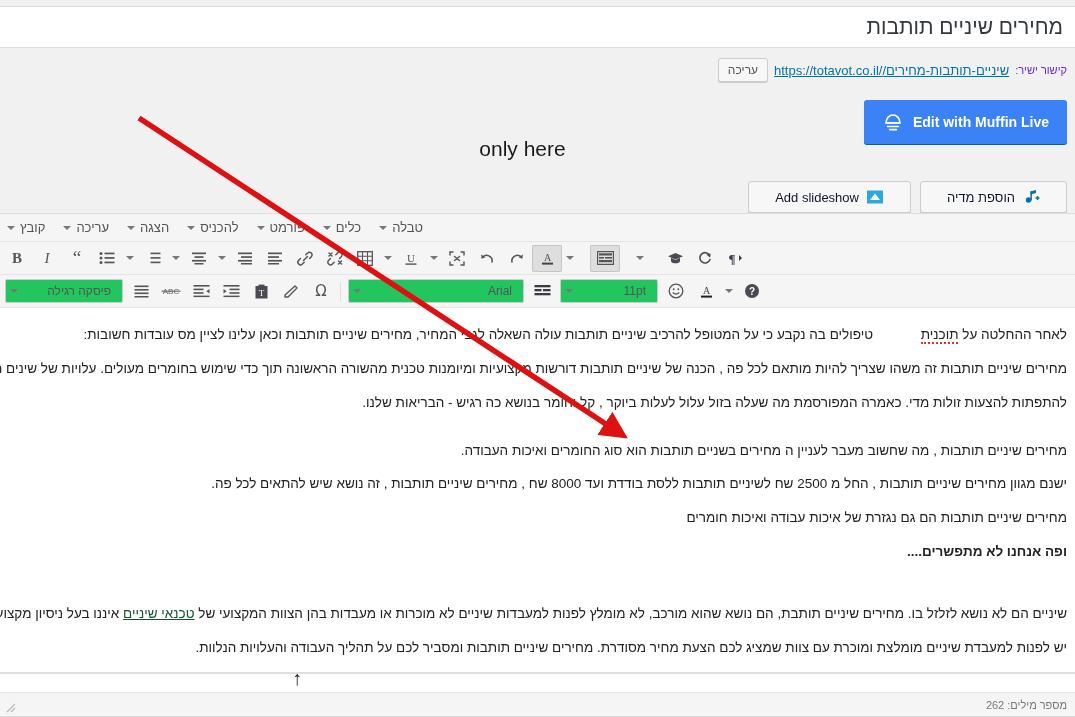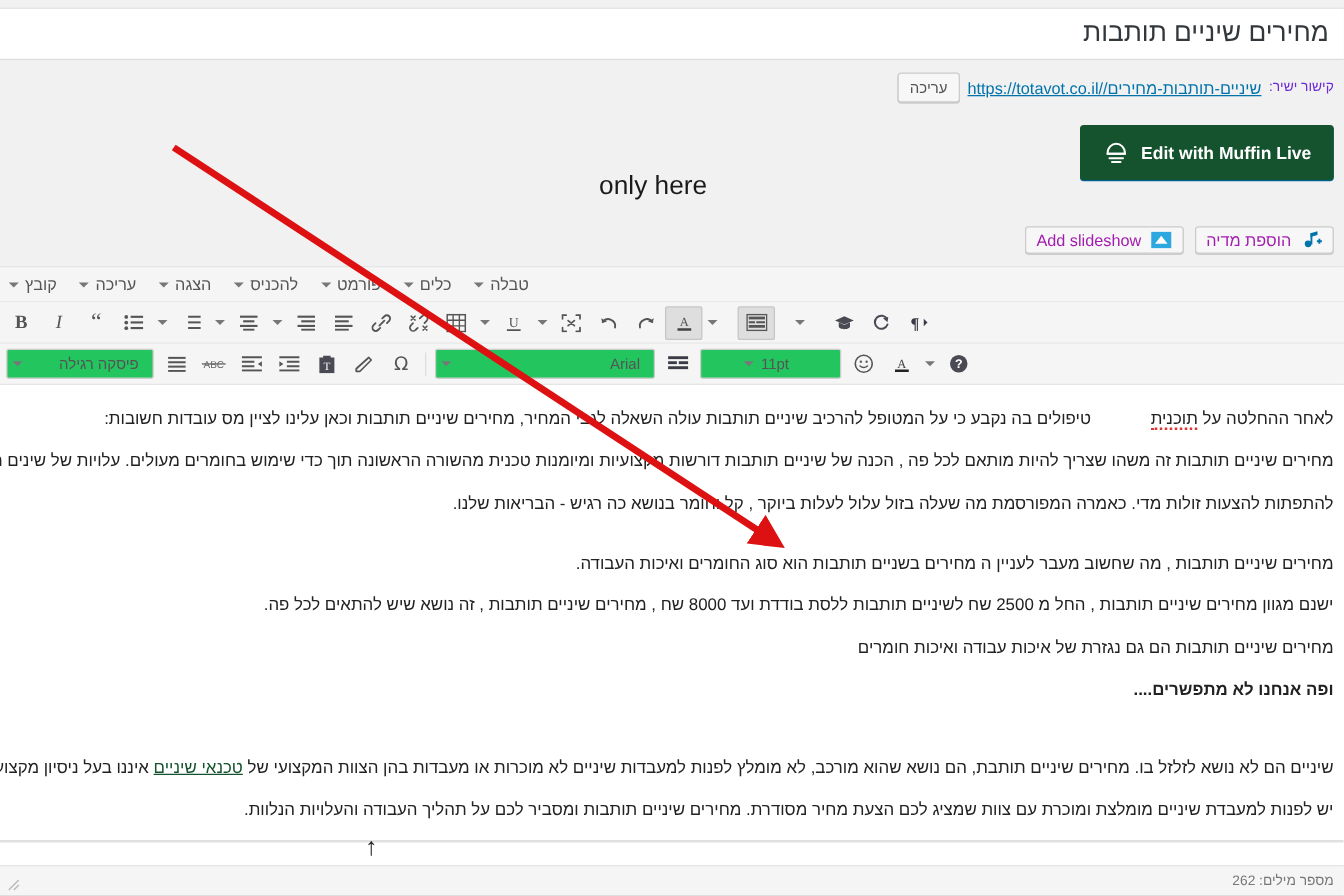--- a/index.html
+++ b/index.html
@@ -41,36 +41,36 @@
   .permalink-link .he { direction: rtl; unicode-bidi: embed; }
   .btn-small {
     background: #f7f7f7; border: 1px solid #ccc; border-radius: 3px;
     color: #555; font-size: 12px; padding: 3px 9px; line-height: 16px;
     cursor: pointer; box-shadow: 0 1px 0 #ccc;
   }
 
   
   .muffin-btn {
     position: absolute; right: 8px; top: 100px;
-    background: #14532d; color: #fff; border: none; border-radius: 3px;
+    background: #3b82f6; color: #fff; border: none; border-radius: 3px;
     height: 44px; padding: 0 18px;
     display: flex; align-items: center; gap: 9px;
     font-size: 14px; font-weight: bold; cursor: pointer;
     box-shadow: 0 1px 0 #006291;
   }
   .muffin-icon { display: block; width: 22px; height: 22px; }
 
   
   .media-row {
     position: absolute; right: 8px; top: 181px;
     display: flex; align-items: center; direction: rtl; gap: 9px;
   }
   .btn-media {
     background: #f7f7f7; border: 1px solid #ccc; border-radius: 3px;
-    color: #a21caf; font-size: 13px; height: 22px; padding: 0 8px;
+    color: #0f172a; font-size: 13px; height: 32px; padding: 0 26px;
     display: flex; align-items: center; gap: 7px; cursor: pointer;
     box-shadow: 0 1px 0 #ccc;
   }
   .btn-media.ltr { direction: ltr; }
   .media-ico { display: inline-block; width: 18px; height: 18px; }
 
   
   .editor-box {
     position: absolute; left: -2px; top: 213px; width: 1080px; height: 504px;
     background: #fff; border: 1px solid #ddd; border-left: none;
@@ -506,21 +506,21 @@
       <div class="tb-btn">
         <span>
           <svg width="17" height="14" viewBox="0 0 17 14">
               <rect x="0.5" y="1" width="16" height="2.3" fill="#3b3b46"></rect>
               <rect x="0.5" y="5" width="7" height="2.3" fill="#3b3b46"></rect>
               <rect x="9" y="5" width="7.5" height="2.3" fill="#3b3b46"></rect>
               <rect x="0.5" y="9" width="16" height="2.3" fill="#3b3b46"></rect>
             </svg>
         </span>
       </div>
-      <div class="tb-select" style="width:113px;justify-content:center;">
+      <div class="tb-select" style="width:98px;">
         <span class="lbl">11pt</span>
         <i class="caret"></i>
       </div>
       <div class="tb-btn">
         <span>
           <svg width="16" height="16" viewBox="0 0 16 16">
               <circle cx="8" cy="8" r="6.8" fill="none" stroke="#555" stroke-width="1.3"></circle>
               <circle cx="5.7" cy="6.3" r="0.95" fill="#555"></circle>
               <circle cx="10.3" cy="6.3" r="0.95" fill="#555"></circle>
               <path d="M5 9.8 Q8 12.3 11 9.8" fill="none" stroke="#555" stroke-width="1.2" stroke-linecap="round"></path>

